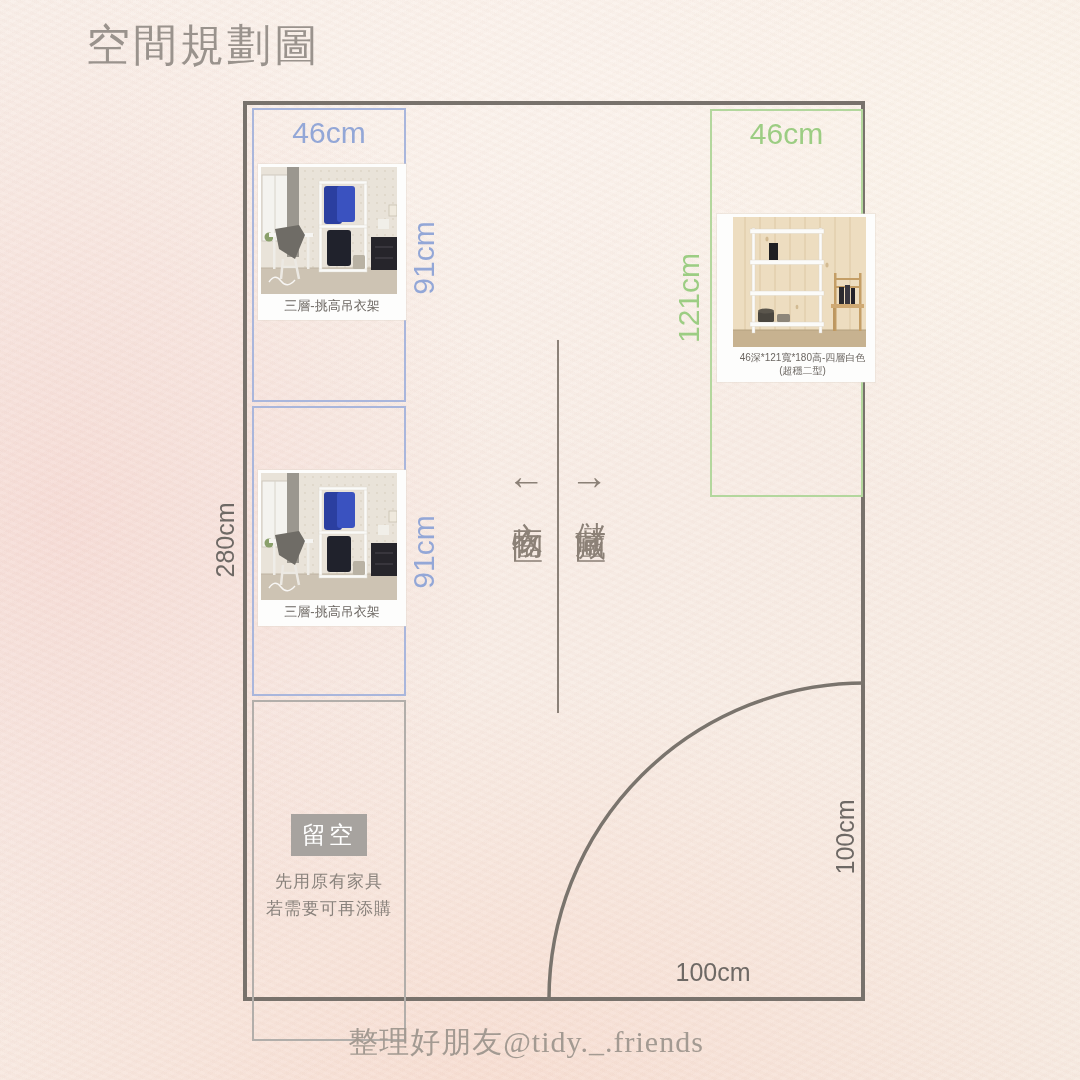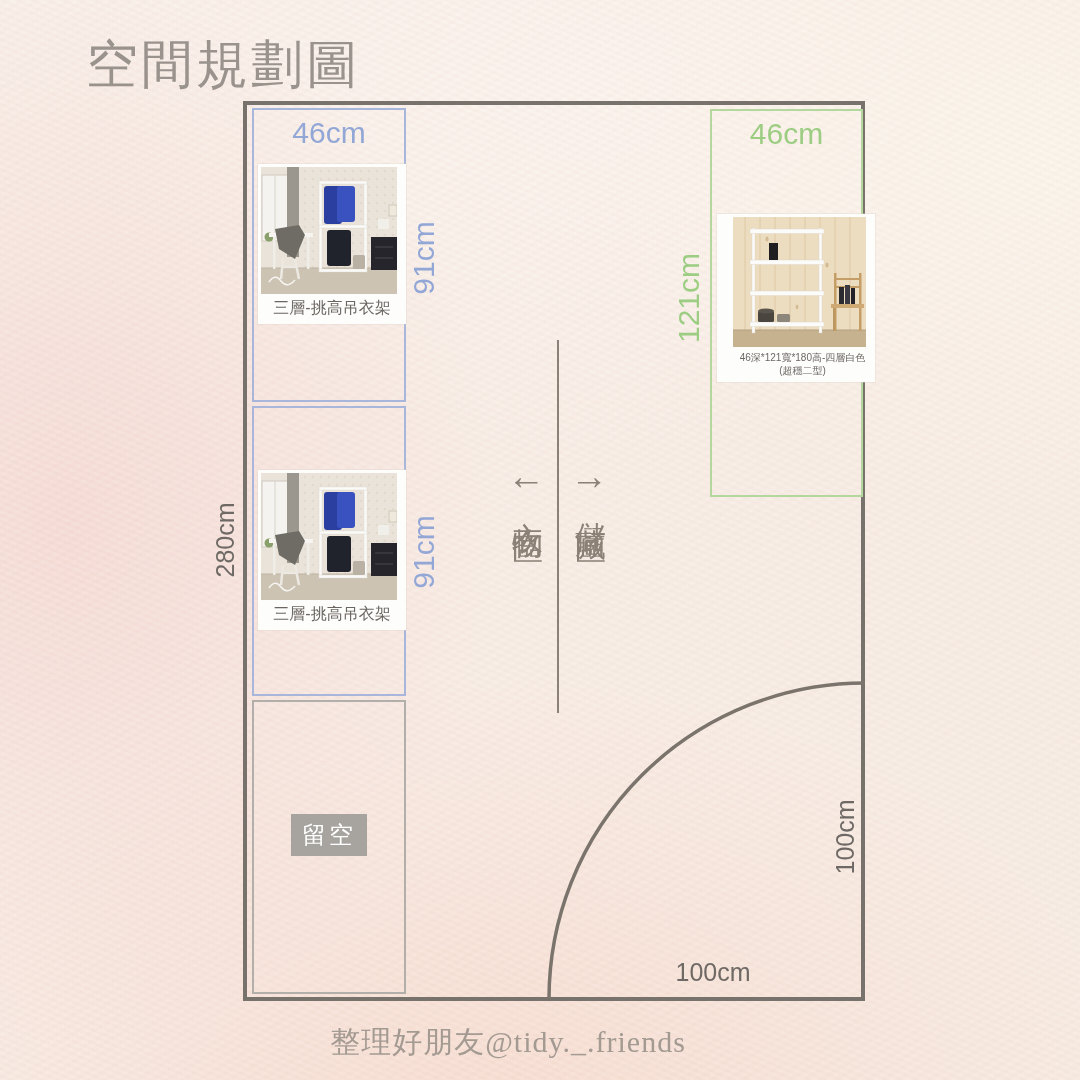--- a/index.html
+++ b/index.html
@@ -17,68 +17,68 @@
       linear-gradient(135deg,#f9efe9 0%,#f8ece5 55%,#f7ebe2 100%);
   }
   
   #canvas::before{
     content:"";position:absolute;inset:0;pointer-events:none;
     background:
       repeating-linear-gradient(23deg, rgba(255,255,255,0.05) 0 3px, rgba(190,165,150,0.03) 3px 6px),
       repeating-linear-gradient(-31deg, rgba(255,255,255,0.04) 0 4px, rgba(190,165,150,0.025) 4px 8px);
   }
   .page-title{
-    position:absolute;left:86px;top:30px;
-    font-size:52px;letter-spacing:3px;color:#9a938d;font-weight:500;text-align:center;
+    position:absolute;left:86px;top:16px;
+    font-size:44px;letter-spacing:3px;color:#9a938d;font-weight:500;text-align:center;
   }
   .room{
     position:absolute;left:243px;top:101px;width:622px;height:900px;
     border:4px solid #78726c;box-sizing:border-box;
   }
   .zone-box{position:absolute;box-sizing:border-box;}
   .box-blue{border:2px solid #a9b6dc;}
   .box-gray{border:2px solid #b2aeaa;}
   .box-green{border:2px solid #b3d79d;}
   .box1{left:252px;top:108px;width:154px;height:294px;}
   .box2{left:252px;top:406px;width:154px;height:290px;}
-  .box3{left:252px;top:700px;width:154px;height:294px;}
+  .box3{left:252px;top:700px;width:154px;height:341px;}
   .box4{left:710px;top:109px;width:153px;height:388px;}
   .w-label{display:block;text-align:center;margin-top:6px;font-size:30px;}
   .blue-t{color:#93a7d7;}
   .green-t{color:#9ccd83;}
   .dim-t{color:#6e6965;}
   .rot{position:absolute;transform:translate(-50%,-50%) rotate(-90deg);white-space:nowrap;}
   .h-label{font-size:30px;}
   .dim-label{font-size:25px;}
   .card{
     position:absolute;background:#fdfdfc;box-shadow:0 0 0 1px rgba(220,212,200,0.35);
     padding:3px 3px 5px;text-align:center;
   }
   .card-cap{
-    display:block;font-size:16px;color:#6b6661;margin-top:4px;line-height:1.3;
+    display:block;font-size:13px;color:#6b6661;margin-top:4px;line-height:1.3;
   }
   .divider{
     position:absolute;left:557px;top:340px;width:1.5px;height:373px;background:#8b8178;
   }
   .zone-arrow{position:absolute;font-size:38px;color:#8c8177;transform:translate(-50%,-50%);}
   .vlabel{
     position:absolute;writing-mode:vertical-rl;text-orientation:upright;
     transform:translateX(-50%);letter-spacing:7px;font-size:31px;color:#8c8177;
   }
   .badge{
     display:inline-block;background:#a7a39f;color:#ffffff;
     font-size:24px;letter-spacing:3px;padding:5px 11px;
   }
   .badge-wrap{position:absolute;left:0;right:0;top:112px;text-align:center;}
   .empty-note{
     position:absolute;left:0;right:0;top:166px;text-align:center;
     font-size:17px;color:#8a837d;line-height:1.6;letter-spacing:1px;
   }
   .footer{
-    position:absolute;left:508px;top:1022px;transform:translateX(-50%);
+    position:absolute;left:526px;top:1022px;transform:translateX(-50%);
     font-family:"Liberation Serif","DejaVu Serif",serif;
     font-size:30px;color:#a39a92;letter-spacing:1px;white-space:nowrap;
   }
   svg{display:block;}
   .arc-overlay{position:absolute;left:0;top:0;pointer-events:none;}
 </style>
 </head>
 <body>
 
 <div id="canvas">
@@ -174,20 +174,24 @@
       </svg>
       <span class="card-cap">三層-挑高吊衣架</span>
     </div>
   </div>
   <div class="rot h-label blue-t" style="left:424px;top:552px;">91cm</div>
 
   <div class="zone-box box-gray box3">
     <div class="badge-wrap">
       <span class="badge">留空</span>
     </div>
+    <div class="empty-note">
+      <div>先用原有家具</div>
+      <div>若需要可再添購</div>
+    </div>
   </div>
 
   <div class="zone-box box-green box4">
     <span class="w-label green-t">46cm</span>
     <div class="card" style="left:5px;top:103px;width:139px;padding-left:16px;">
       <svg width="133" height="130" viewBox="0 0 133 130">
         <rect x="0" y="0" width="133" height="130" fill="#edddc0"></rect>
         <g stroke="#ddc8a4" stroke-width="1">
           <line x1="12" y1="0" x2="12" y2="113"></line>
             <line x1="27" y1="0" x2="27" y2="113"></line>

